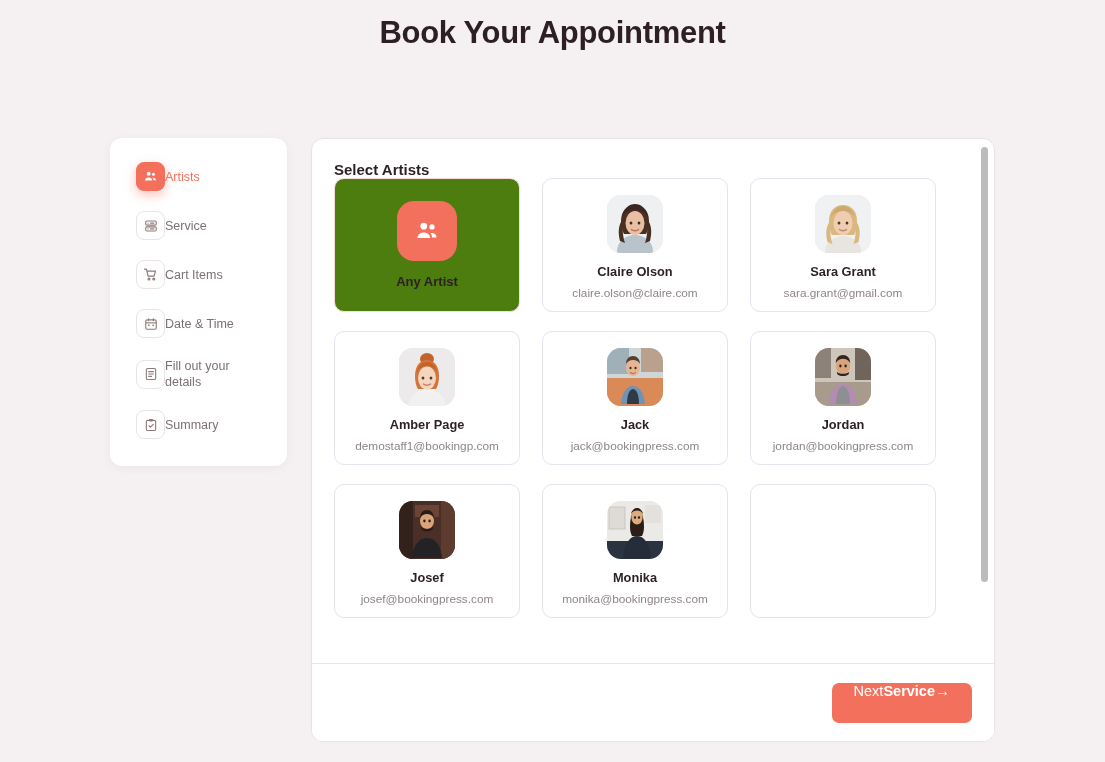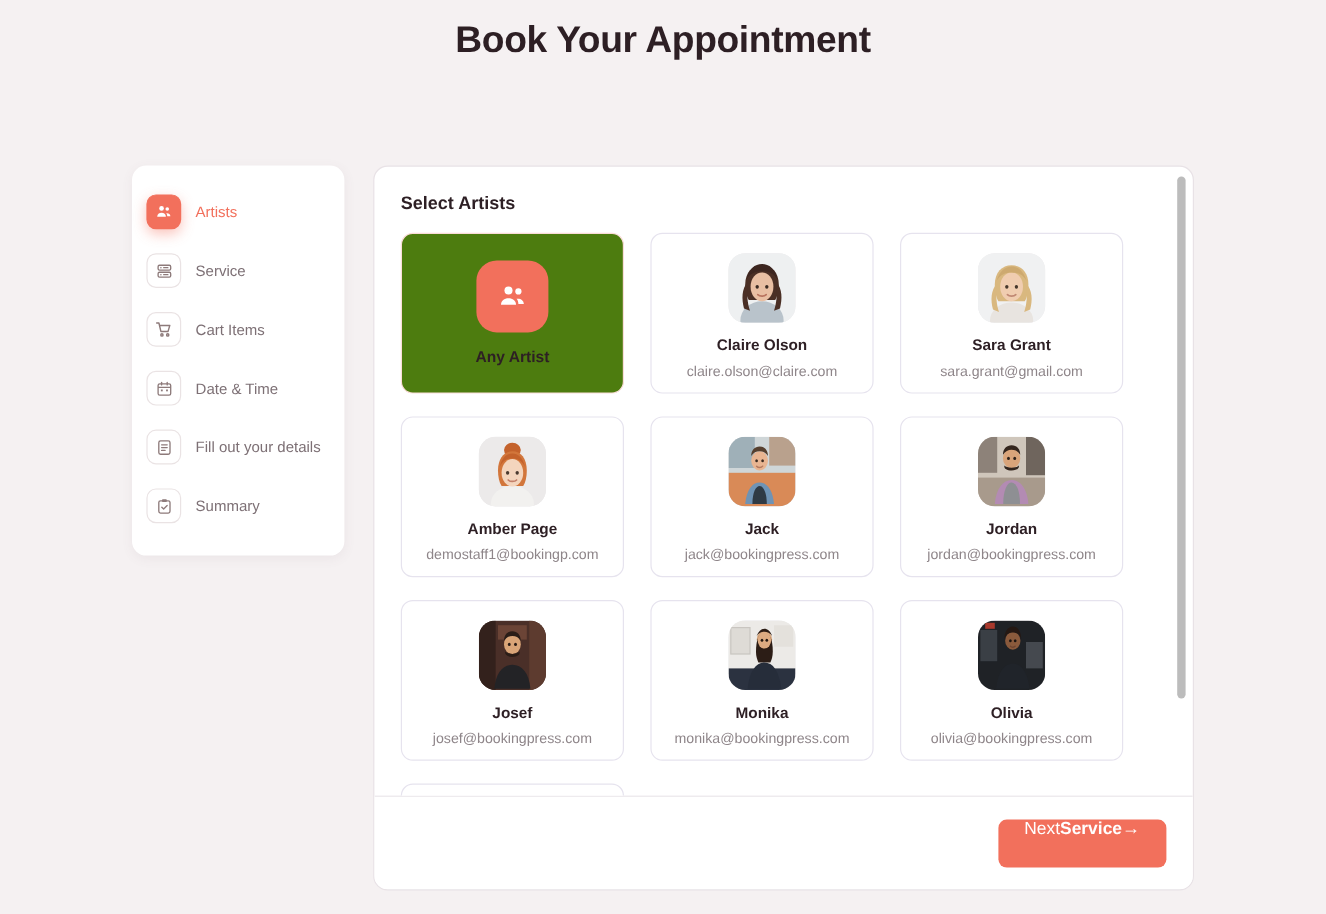--- a/index.html
+++ b/index.html
@@ -56,22 +56,21 @@
     background: #ffffff;
     border-radius: 12px;
     padding: 17px 0 20px 0;
     box-shadow: 0 2px 10px rgba(120, 90, 95, 0.07);
     flex: none;
   }
 
   .step {
     display: flex;
     align-items: center;
-    gap: 12px;
-    padding: 7px 12px;
+    padding: 7px 26px;
     cursor: pointer;
   }
   .step + .step { margin-top: 6px; }
 
   .step-icon {
     width: 29px;
     height: 29px;
     border-radius: 8px;
     border: 1px solid #eae3e4;
     background: #fff;
@@ -116,21 +115,20 @@
     flex: 1 1 auto;
     overflow: hidden;
     position: relative;
     padding: 22px 24px 0 22px;
   }
 
   .section-title {
     font-size: 15px;
     font-weight: bold;
     color: #2d1f24;
-    margin-bottom: 16px;
   }
 
   .grid {
     display: grid;
     grid-template-columns: repeat(3, 186px);
     gap: 19px 22px;
   }
 
   .artist-card {
     height: 134px;
@@ -479,38 +477,20 @@
                 <path d="M23.5 13c1.5-4 4-6 6.5-6s5 2 6.5 6c-2-2.5-4-3.5-6.5-3.5s-4.5 1-6.5 3.5z" fill="#2c1d16"></path>
                 <path d="M16 57c1.5-15 7-22 14-22s12.5 7 14 22z" fill="#262d3a"></path>
                 <ellipse cx="28" cy="16.5" rx="1.1" ry="1.3" fill="#241913"></ellipse>
                 <ellipse cx="32" cy="16.5" rx="1.1" ry="1.3" fill="#241913"></ellipse>
               </svg>
             </div>
             <div class="artist-name">Monika</div>
             <div class="artist-email">monika@bookingpress.com</div>
           </div>
 
-          <div class="artist-card">
-            <div class="avatar">
-              <svg viewBox="0 0 56 58" preserveAspectRatio="xMidYMid slice">
-                <rect width="56" height="58" fill="#1f2226"></rect>
-                <rect x="2" y="8" width="14" height="26" fill="#3a3f45"></rect>
-                <rect x="6" y="2" width="8" height="5" fill="#a8392c"></rect>
-                <rect x="40" y="18" width="14" height="22" fill="#45494f"></rect>
-                <ellipse cx="29" cy="17" rx="6.4" ry="7.4" fill="#8a5a3c"></ellipse>
-                <path d="M22 16c0-7 3-11 7-11s7 4 7 11c-1-4-3-6-7-6s-6 2-7 6z" fill="#241813"></path>
-                <path d="M15 57c1.5-14 7-21 14-21s12.5 7 14 21z" fill="#20242a"></path>
-                <ellipse cx="27" cy="17" rx="1.1" ry="1.3" fill="#1b1410"></ellipse>
-                <ellipse cx="31" cy="17" rx="1.1" ry="1.3" fill="#1b1410"></ellipse>
-                <path d="M27 21.5c1 1.2 3.2 1.2 4 0" stroke="#6d4430" stroke-width="1.1" fill="none" stroke-linecap="round"></path>
-              </svg>
-            </div>
-            <div class="artist-name">Olivia</div>
-            <div class="artist-email">olivia@bookingpress.com</div>
-          </div>
 
           <div class="artist-card">
 
             <div class="artist-name"></div>
             <div class="artist-email"></div>
           </div>
 
         </div>
 
         <div class="scrollbar-track">

